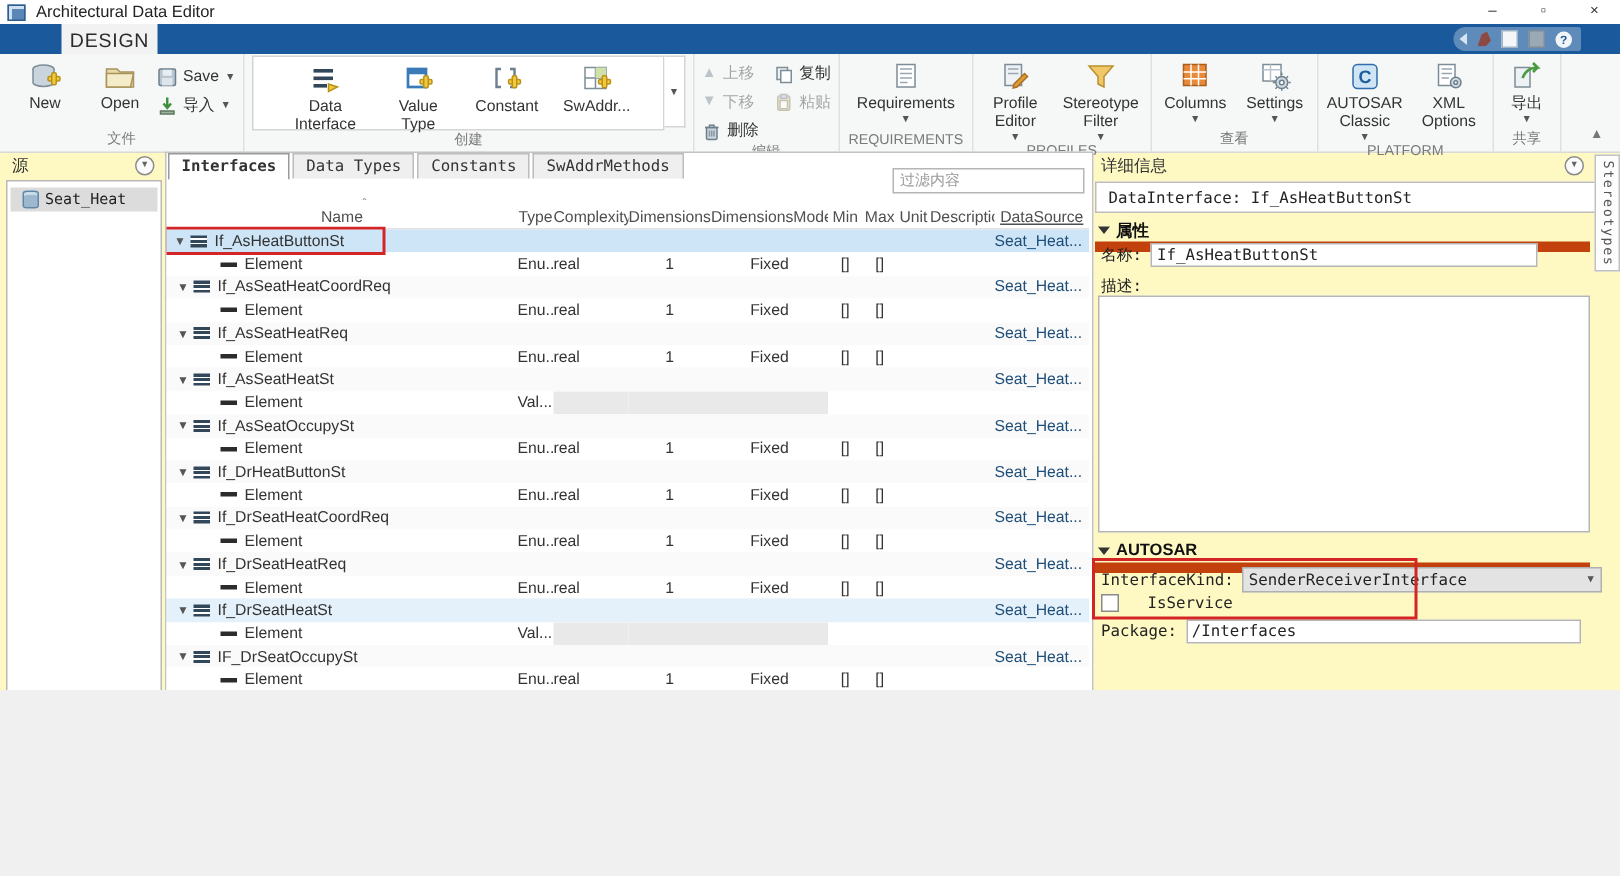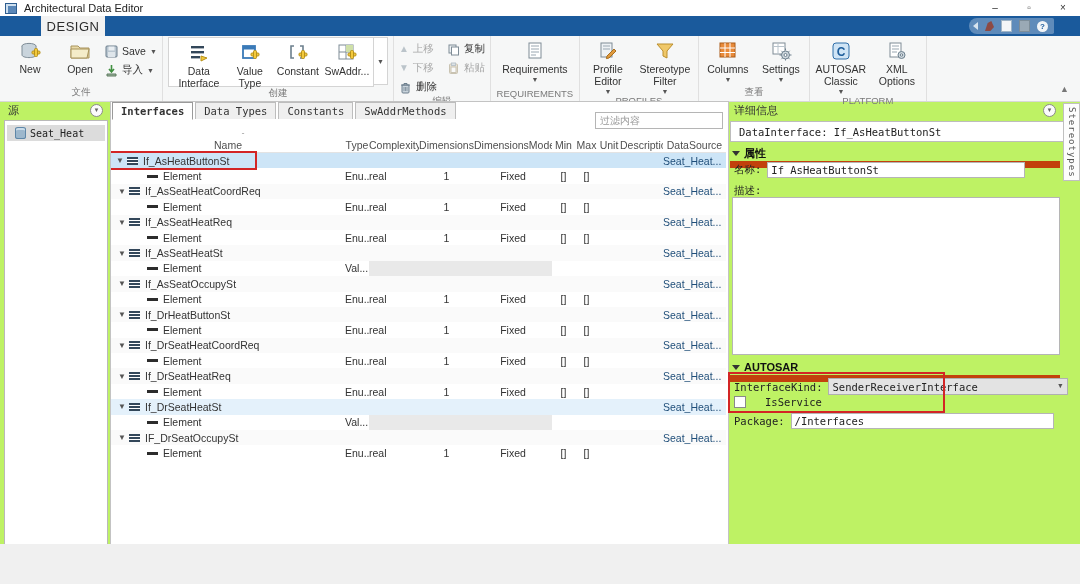--- a/index.html
+++ b/index.html
@@ -1,16 +1,16 @@
 <!DOCTYPE html>
 <html><head>
 <meta charset="utf-8">
 <style>
   html,body{margin:0;padding:0;overflow:hidden;background:#f0f0f0;}
-  #window{position:relative;width:1080px;height:544px;font-family:"Liberation Sans",sans-serif;background:#bef264;}
+  #window{position:relative;width:1080px;height:460px;font-family:"Liberation Sans",sans-serif;background:#fef9c3;}
   
   #titlebar{position:absolute;left:0;top:0;width:1080px;height:16px;background:#ffffff;display:flex;align-items:center;}
   #app-icon{width:10px;height:9px;margin-left:5px;background:#5a87b8;border:1px solid #2e5d8f;box-shadow:inset 2px 2px 0 #cfe0ef;}
   #title-text{font-size:11px;color:#222;margin-left:7px;line-height:14px;}
   #win-controls{position:absolute;right:0;top:0;height:15px;display:flex;}
   .win-btn{width:34px;height:15px;display:flex;align-items:center;justify-content:center;font-size:10px;color:#333;}
   
   #ribbon-tabs{position:absolute;left:0;top:16px;width:1080px;height:20px;background:#1a5a9c;}
   #design-tab{position:absolute;left:8px;top:0;width:64px;height:20px;background:#f2f2f2;color:#2b2b2b;font-size:13px;display:flex;align-items:center;justify-content:center;letter-spacing:.5px;margin-left:33px;}
   #qa-strip{position:absolute;right:26px;top:2px;height:16px;background:rgba(255,255,255,.30);border-radius:9px 2px 2px 9px;display:flex;align-items:center;padding:0 6px 0 4px;gap:7px;}
@@ -23,21 +23,21 @@
   
   #toolbar{position:absolute;left:0;top:36px;width:1080px;height:65px;background:#f6f7f7;border-bottom:1px solid #d8d8d8;display:flex;}
   .sec{display:flex;flex-direction:column;align-items:center;border-right:1px solid #e0e0e0;padding:1px 5px 0;}
   .sec-body{flex:1;display:flex;align-items:flex-start;}
   .sec-label{font-size:9.5px;color:#7a7a7a;padding:0 0 2px;white-space:nowrap;}
   .btn-big{display:flex;flex-direction:column;align-items:center;width:50px;font-size:10.5px;color:#333;text-align:center;line-height:1.12;padding-top:2px;}
   .btn-big .ic{height:24px;display:flex;align-items:center;justify-content:center;margin-bottom:1px;}
   .dd-arrow{display:inline-block;font-size:7px;color:#555;line-height:1;}
   .btn-small{display:flex;align-items:center;gap:4px;font-size:10.5px;color:#333;height:16px;white-space:nowrap;}
   .smallcol{display:flex;flex-direction:column;justify-content:flex-start;gap:3px;padding-top:6px;}
-  .create-box{background:#fff;border:1px solid #d4d4d4;display:flex;align-items:flex-start;padding:1px 2px;height:46px;}
+  .create-box{background:#fff;border:1px solid #d4d4d4;display:flex;align-items:flex-start;padding:1px 20px;height:46px;gap:11px;}
   .mini-dd{width:13px;height:46px;border:1px solid #d4d4d4;border-left:none;display:flex;align-items:center;justify-content:center;background:#fff;}
   .disabled{opacity:.42;}
   .glyph{font-size:10px;line-height:1;}
   
   .panel-hd{font-size:11px;color:#333;}
   .circ-btn{width:11px;height:11px;border:1px solid #8b8b8b;border-radius:50%;display:flex;align-items:center;justify-content:center;font-size:6px;color:#666;background:#fbfbfb;}
   
   #sidebar{position:absolute;left:2px;top:101px;width:106px;height:464px;}
   #sidebar-hdr{height:18px;display:flex;align-items:center;justify-content:space-between;padding:0 5px 0 6px;}
   #sidebar-box{position:absolute;left:2px;top:19px;width:102px;height:443px;background:#fff;border:1px solid #b9b9b9;}
@@ -358,20 +358,35 @@
                 <circle cx="15.5" cy="15" r="3.5" fill="#cfd8de" stroke="#6c7f8d"></circle>
                 <circle cx="15.5" cy="15" r="1.2" fill="#fff" stroke="#6c7f8d"></circle>
               </svg>
           </span>
             <span>XML Options</span>
         </div>
       </div>
       <div class="sec-label">PLATFORM</div>
     </div>
 
+    <div class="sec">
+      <div class="sec-body">
+        <div class="btn-big" style="width:34px">
+          <span class="ic">
+            <svg class="i22" viewBox="0 0 22 22">
+                <rect x="3" y="5" width="10" height="13" fill="#eef2f5" stroke="#7e8c96"></rect>
+                <path d="M8 12c2-5 6-7 10-7l-3-3m3 3l-3 3" stroke="#4a9a3f" stroke-width="1.8" fill="none"></path>
+              </svg>
+          </span>
+            <span>导出</span>
+          <span class="dd-arrow">▼</span>
+        </div>
+      </div>
+      <div class="sec-label">共享</div>
+    </div>
   </div>
 
   <div id="collapse-arrow">▲</div>
 
   <div id="sidebar">
     <div id="sidebar-hdr">
       <span class="panel-hd">源</span>
       <span class="circ-btn">▼</span>
     </div>
     <div id="sidebar-box">
@@ -394,21 +409,21 @@
       <div id="sort-ind">ˆ</div>
     <div class="th" style="width: 234px;">Name</div>
         <div class="th" style="width: 24px;">Type</div>
         <div class="th" style="width: 50px;">Complexity</div>
         <div class="th" style="width: 55px;">Dimensions</div>
         <div class="th" style="width: 78px;">DimensionsMode</div>
         <div class="th" style="width: 23px;">Min</div>
         <div class="th" style="width: 23px;">Max</div>
         <div class="th" style="width: 22px;">Unit</div>
         <div class="th" style="width: 43px;">Description</div>
-        <div class="th" style="width: 63px;">DataSource</div>
+        <div class="th" style="width: 63px; text-decoration: underline;">DataSource</div>
       </div>
     <div id="rows">
         <div class="row iface selected">
           <div class="c-name cell">
             <span class="name-annot">
               <span class="chev">▼</span>
               <span class="iface-ic"></span>
               <span>If_AsHeatButtonSt</span>
             </span>
           </div>

